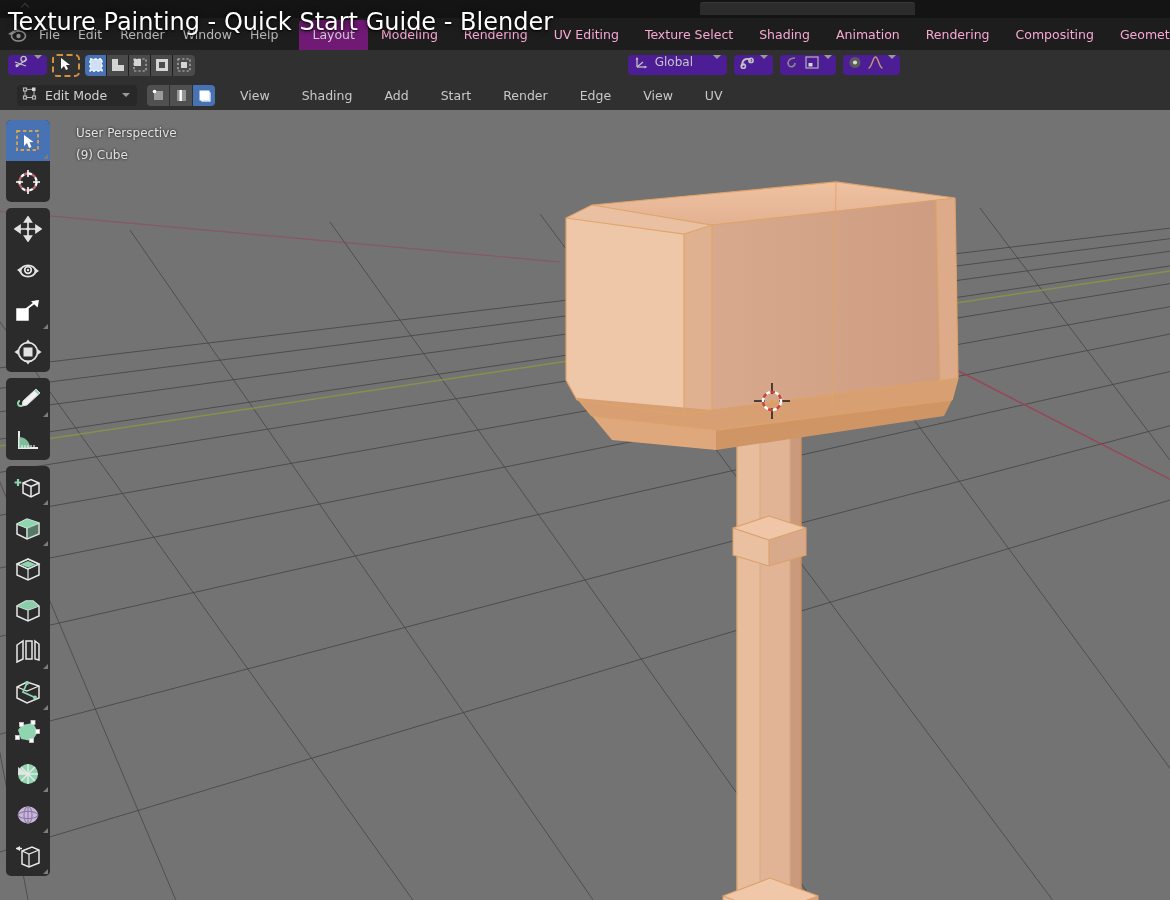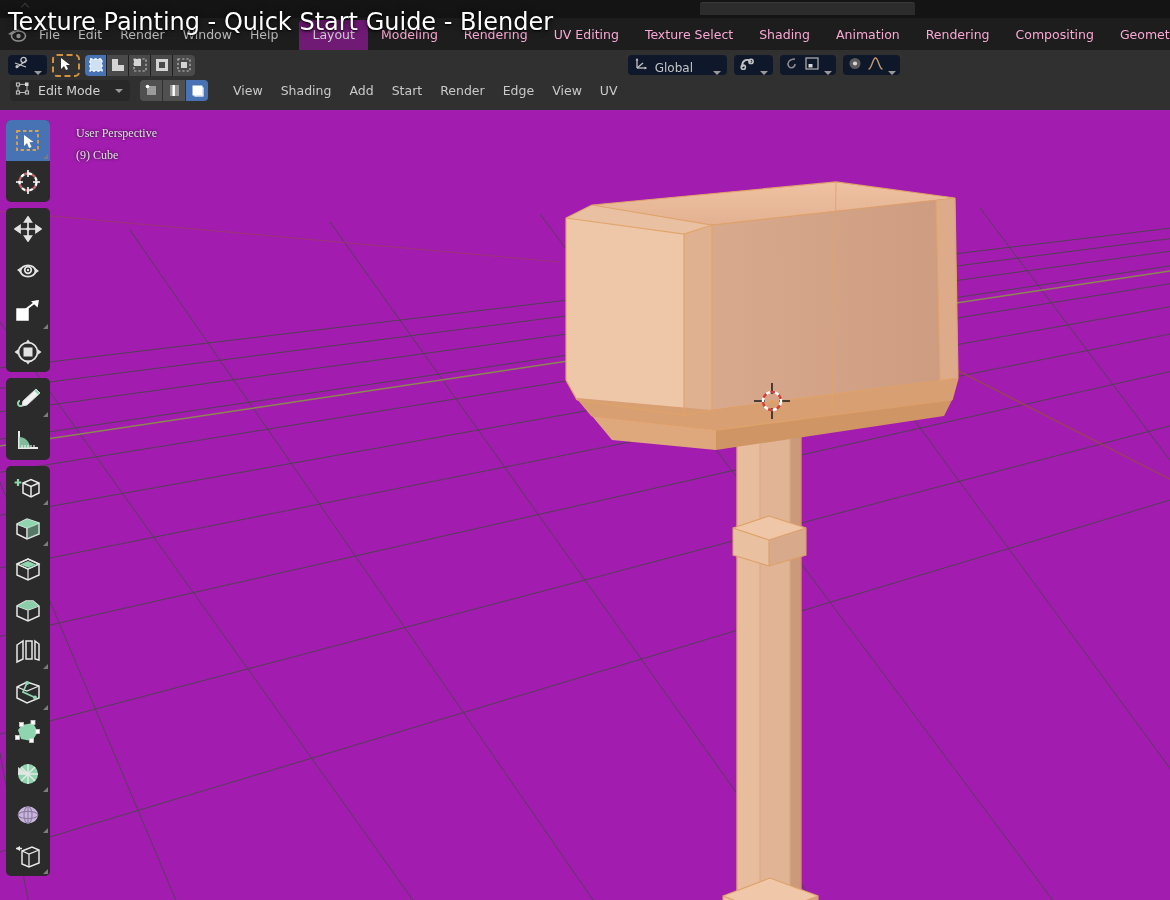--- a/index.html
+++ b/index.html
@@ -25,50 +25,50 @@
   .menu-item { color:#b9b9b9; font-size:12.5px; padding:3px 9px; border-radius:3px; white-space:nowrap; }
   .ws-tabs { display:flex; align-items:flex-end; height:32px; margin-left:12px; }
   .ws-tab { color:#f9a8d4; font-size:12.5px; padding:7px 13px 8px; white-space:nowrap; position:relative; }
   .ws-tab.active { color:#cfcfcf; background:#701a75; border-radius:4px 4px 0 0; }
 
   
   .toolsettings { position:absolute; left:0; top:50px; width:1170px; height:30px;
       background:#303030; display:flex; align-items:center; }
   .ts-left { display:flex; align-items:center; gap:6px; padding-left:8px; }
   .ts-right { margin-left:auto; display:flex; align-items:center; gap:7px; padding-right:270px; }
-  .ts-box { background:#0f172a; border-radius:4px; height:20px; display:flex; align-items:flex-end;
+  .ts-box { background:#4c1d95; border-radius:4px; height:20px; display:flex; align-items:flex-start;
       padding:0 5px; gap:4px; }
   .ts-btn-active { outline:2px dashed #d2923f; outline-offset:-1px; border-radius:4px;
       background:#303030; width:26px; height:21px; display:flex; align-items:center; justify-content:center; }
   .selmode-group { display:flex; background:#282828; border-radius:4px; overflow:hidden; height:21px; }
   .selmode { width:22px; height:21px; display:flex; align-items:center; justify-content:center;
       border-right:1px solid #1f1f1f; background:#4a4a4a; }
   .selmode:last-child { border-right:none; }
   .selmode.on { background:#4772b3; }
   .ddlabel { color:#c5c5c5; font-size:12px; }
   .caret { width:0;height:0;border-left:4px solid transparent;border-right:4px solid transparent;
       border-top:4px solid #9a9a9a; }
 
   
   .vheader { position:absolute; left:0; top:80px; width:1170px; height:30px;
-      background:#303030; display:flex; align-items:flex-start; gap:4px; padding-left:10px; }
+      background:#303030; display:flex; align-items:center; gap:4px; padding-left:17px; }
   .mode-dd { background:#282828; border-radius:4px; height:21px; display:flex; align-items:center;
       gap:7px; padding:0 7px 0 5px; min-width:120px; }
   .mode-dd .txt { color:#d2d2d2; font-size:12.5px; }
   .mesh-sel-group { display:flex; gap:1px; margin-left:6px; }
   .mesh-sel { width:22px; height:21px; background:#505050; display:flex; align-items:center;
       justify-content:center; }
   .mesh-sel:first-child { border-radius:4px 0 0 4px; }
   .mesh-sel:last-child { border-radius:0 4px 4px 0; }
   .mesh-sel.on { background:#4772b3; }
   .hmenu { color:#c9c9c9; font-size:12.5px; padding:3px 9px; border-radius:3px; }
 
   
   .viewport { position:absolute; left:0; top:110px; width:1170px; height:790px;
-      background:#a21caf; overflow:hidden;font-family:Liberation Serif, serif; }
+      background:#737373; overflow:hidden; }
   .vp-svg { position:absolute; left:0; top:0; }
   .vp-text { position:absolute; left:76px; top:12px; color:#e2e2e2; font-size:12px;
       line-height:22px; text-shadow:0 0 3px rgba(0,0,0,.9); }
 
   
   .toolbar { position:absolute; left:6px; top:10px; width:44px;
       display:flex; flex-direction:column; }
   .tb-group { background:#2b2b2b; border-radius:5px; margin-bottom:6px; overflow:hidden; }
   .tb-btn { width:44px; height:41px; display:flex; align-items:center; justify-content:center;
       position:relative; }
@@ -264,21 +264,21 @@
           </svg>
         </div>
         <div class="mesh-sel on">
           <svg width="15" height="15" viewBox="0 0 15 15">
             <rect x="2.5" y="2.5" width="10" height="10" fill="#ffffff"></rect>
             <rect x="5" y="5" width="8" height="8" fill="none" stroke="#ffffff" stroke-width="1.2"></rect>
           </svg>
         </div>
       </div>
 
-    <div id="vheader-menus" style="display:flex;align-items:center;margin-left:12px;">
+    <div id="vheader-menus" style="display:flex;align-items:center;margin-left:12px;gap:14px;">
         <div class="hmenu">View</div>
         <div class="hmenu">Shading</div>
         <div class="hmenu">Add</div>
         <div class="hmenu">Start</div>
         <div class="hmenu">Render</div>
         <div class="hmenu">Edge</div>
         <div class="hmenu">View</div>
         <div class="hmenu">UV</div>
       </div>
   </div>

